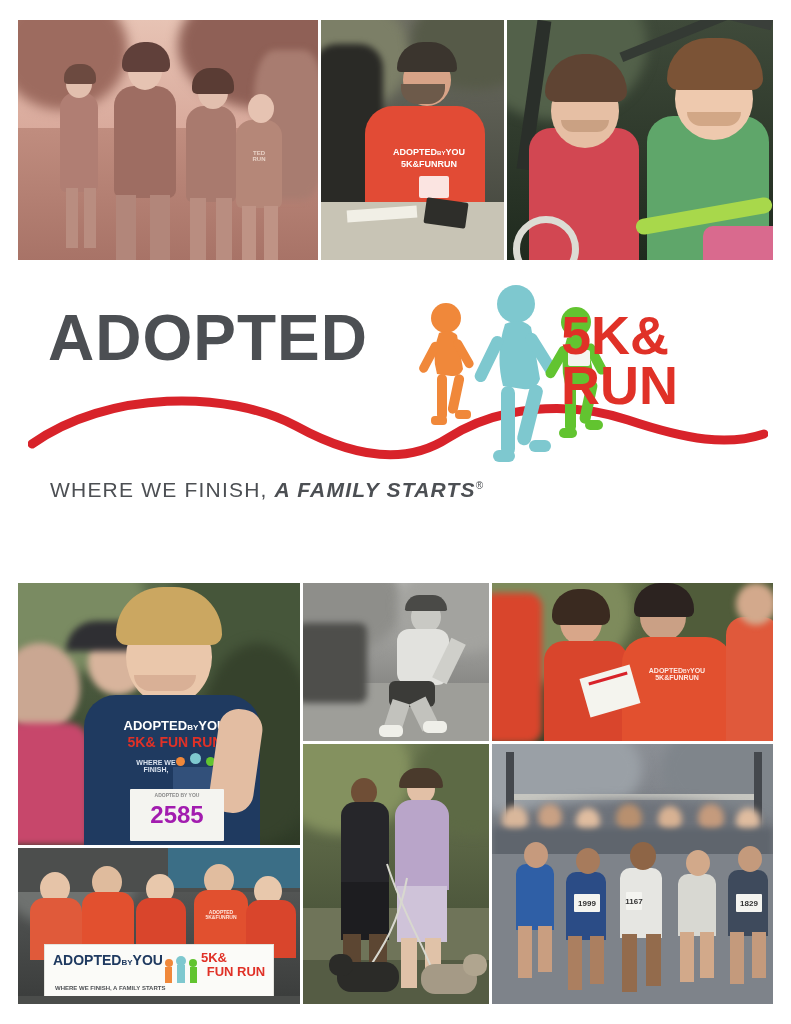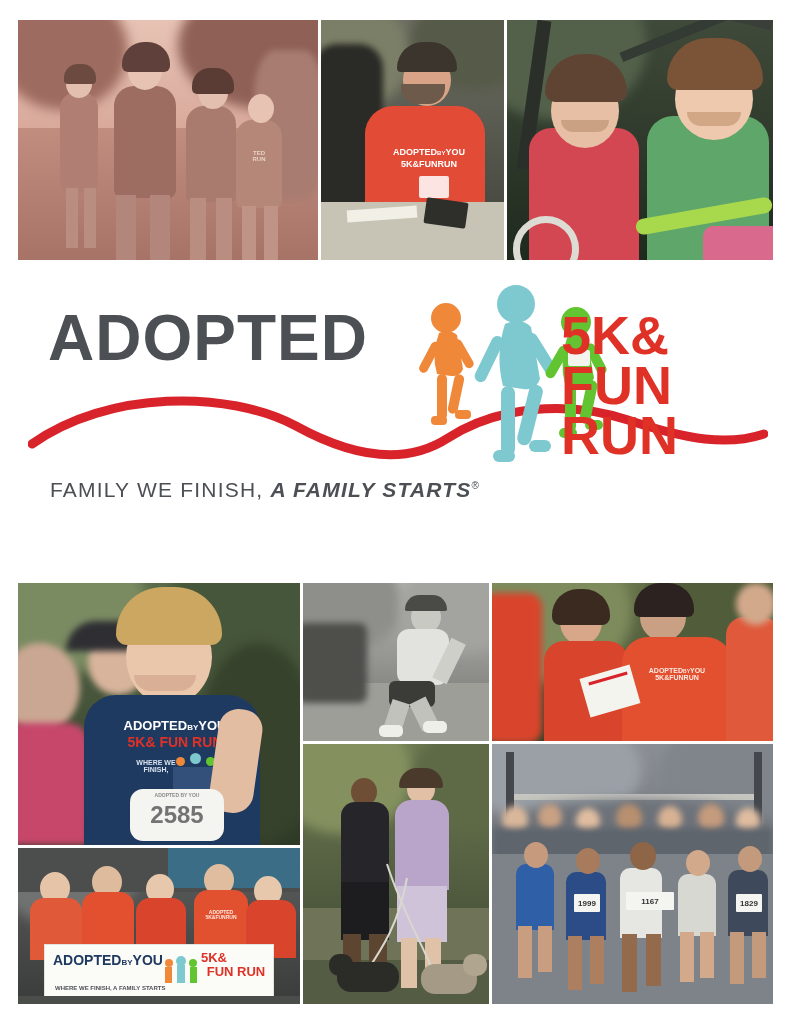--- a/index.html
+++ b/index.html
@@ -235,21 +235,21 @@
   <div id="logo-band">
 
     <svg id="swoosh" viewBox="0 0 740 110">
       <path d="M4 58 C 80 4, 200 4, 268 40 C 330 74, 380 78, 420 52 C 470 20, 540 14, 600 34 C 660 54, 700 60, 736 48" fill="none" stroke="#d8232a" stroke-width="9" stroke-linecap="round"></path>
       <path d="M110 72 C 170 46, 230 50, 282 70" fill="none" stroke="#d8232a" stroke-width="7" stroke-linecap="round" opacity="0"></path>
     </svg>
 
     <div class="logo-adopted">ADOPTED</div>
 
     <div class="logo-tagline">
-      <span>FAMILY WE FINISH,</span>
+      <span>WHERE WE FINISH,</span>
       <b>A FAMILY STARTS</b><sup>®</sup>
     </div>
 
     <svg id="runners-art" viewBox="0 0 215 265">
 
       <g fill="#f0883a">
         <circle cx="33" cy="40" r="15"></circle>
         <path d="M26 55 q10 -5 18 2 l6 34 q-3 8 -12 7 l-14 -2 q-6 -20 2 -41 z"></path>
         <rect x="24" y="96" width="10" height="46" rx="5"></rect>
         <rect x="38" y="96" width="10" height="40" rx="5" transform="rotate(12 43 116)"></rect>
@@ -279,21 +279,20 @@
         <rect x="178" y="64" width="10" height="34" rx="5" transform="rotate(-28 183 81)"></rect>
         <rect x="146" y="150" width="18" height="10" rx="5"></rect>
         <rect x="172" y="142" width="18" height="10" rx="5"></rect>
       </g>
 
       <rect x="155" y="72" width="22" height="16" rx="2" fill="#f4f4ef"></rect>
     </svg>
 
     <div class="logo-5k">
       <div>5K&amp;</div>
-      <div>FUN</div>
       <div>RUN</div>
     </div>
   </div>
 
   <div id="bottom-grid">
 
     <div class="photo" id="photo-woman-shirt">
       <div style="position:absolute;inset:0;background:linear-gradient(#5a6b4b,#2e3a26);"></div>
       <div class="blob softer" style="left:-30px;top:-40px;width:160px;height:130px;background:#7a8b62;"></div>
       <div class="blob softer" style="left:150px;top:-50px;width:180px;height:150px;background:#46563a;"></div>
@@ -313,21 +312,21 @@
       <div class="mini-shirt-text" style="left:84px;top:152px;width:146px;font-size:14px;color:#e03127;">5K&amp; FUN RUN</div>
       <div class="mini-shirt-text" style="left:88px;top:176px;width:100px;font-size:7px;color:#d9e2ee;">WHERE WE<br>FINISH,</div>
 
       <div class="blob" style="left:158px;top:174px;width:9px;height:9px;background:#f0883a;"></div>
       <div class="blob" style="left:172px;top:170px;width:11px;height:11px;background:#7ec8cf;"></div>
       <div class="blob" style="left:188px;top:174px;width:9px;height:9px;background:#62c430;"></div>
       <div style="position:absolute;left:155px;top:184px;width:46px;height:22px;background:#32507a;"></div>
 
       <div style="position:absolute;left:196px;top:126px;width:44px;height:104px;background:#e3bda2;border-radius:20px;transform:rotate(8deg);"></div>
 
-      <div class="bib" style="left:112px;top:206px;width:94px;height:52px;font-size:24px;color:#737373;border-radius:13px;">
+      <div class="bib" style="left:112px;top:206px;width:94px;height:52px;font-size:24px;color:#a21caf;">
         <span>2585</span>
       </div>
       <div style="position:absolute;left:118px;top:210px;width:82px;height:12px;background:#f4f4f0;"></div>
       <div class="mini-shirt-text" style="left:118px;top:210px;width:82px;font-size:5px;color:#8a8a8a;">ADOPTED BY YOU</div>
     </div>
 
     <div class="photo" id="photo-banner-group">
       <div style="position:absolute;inset:0;background:linear-gradient(#5d5f5e,#3a3c3b);"></div>
       <div class="blob softer" style="left:-20px;top:-30px;width:140px;height:110px;background:#6f7270;"></div>
       <div style="position:absolute;left:0;top:0;width:282px;height:44px;background:#4c4e4d;"></div>
@@ -461,21 +460,21 @@
       <div style="position:absolute;left:74px;top:128px;width:40px;height:68px;background:#2b4c86;border-radius:10px 10px 0 0;"></div>
       <div class="blob" style="left:84px;top:104px;width:24px;height:26px;background:#a77b5c;"></div>
       <div class="bib" style="left:82px;top:150px;width:26px;height:18px;font-size:8px;">
         <span>1999</span>
       </div>
       <div style="position:absolute;left:76px;top:192px;width:14px;height:54px;background:#ab7f60;"></div>
       <div style="position:absolute;left:98px;top:192px;width:14px;height:48px;background:#ab7f60;"></div>
 
       <div style="position:absolute;left:128px;top:124px;width:42px;height:70px;background:#e6e6e2;border-radius:10px 10px 0 0;"></div>
       <div class="blob" style="left:138px;top:98px;width:26px;height:28px;background:#8e6546;"></div>
-      <div class="bib" style="left:134px;top:148px;width:48px;height:18px;font-size:8px;">
+      <div class="bib" style="left:134px;top:148px;width:16px;height:18px;font-size:8px;">
         <span>1167</span>
       </div>
       <div style="position:absolute;left:130px;top:190px;width:15px;height:58px;background:#936b4c;"></div>
       <div style="position:absolute;left:154px;top:190px;width:15px;height:52px;background:#936b4c;"></div>
 
       <div style="position:absolute;left:186px;top:130px;width:38px;height:62px;background:#d8d8d2;border-radius:10px 10px 0 0;"></div>
       <div class="blob" style="left:194px;top:106px;width:24px;height:26px;background:#d2a98a;"></div>
       <div style="position:absolute;left:188px;top:188px;width:14px;height:50px;background:#d2a98a;"></div>
       <div style="position:absolute;left:208px;top:188px;width:14px;height:46px;background:#d2a98a;"></div>
 

